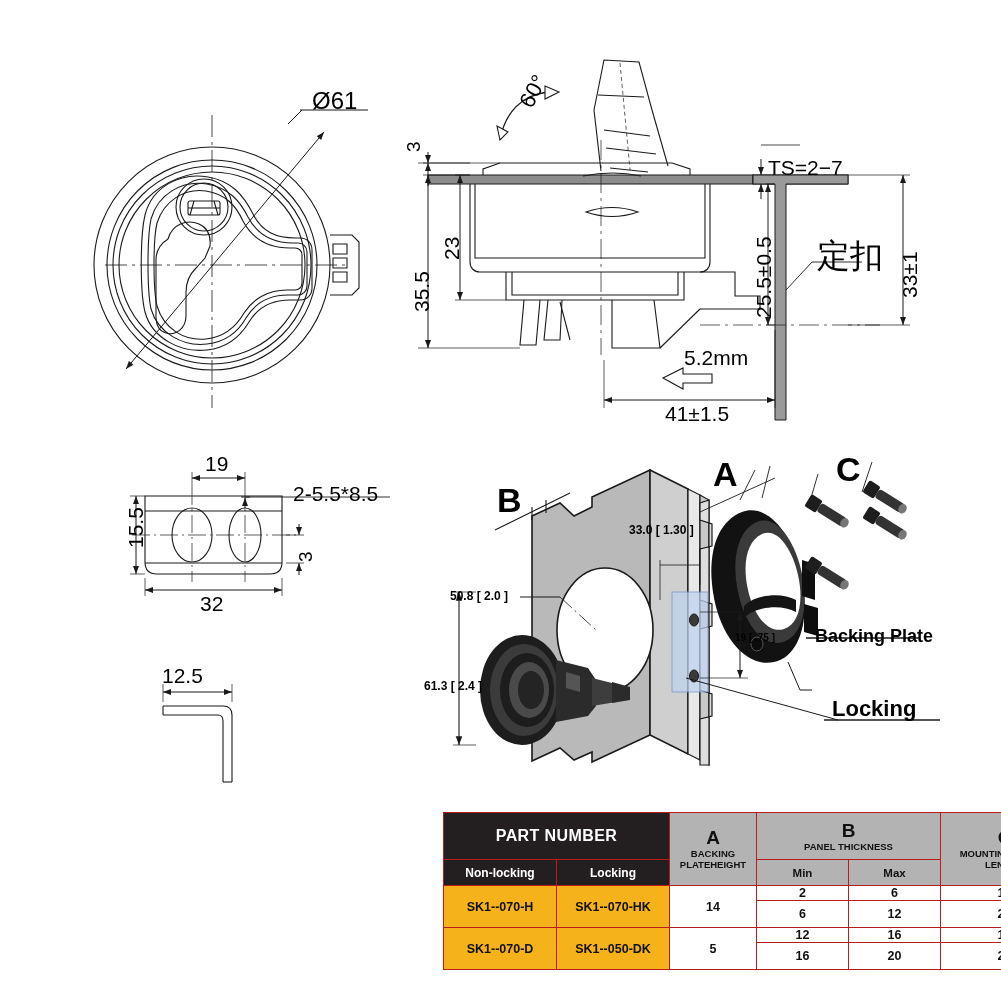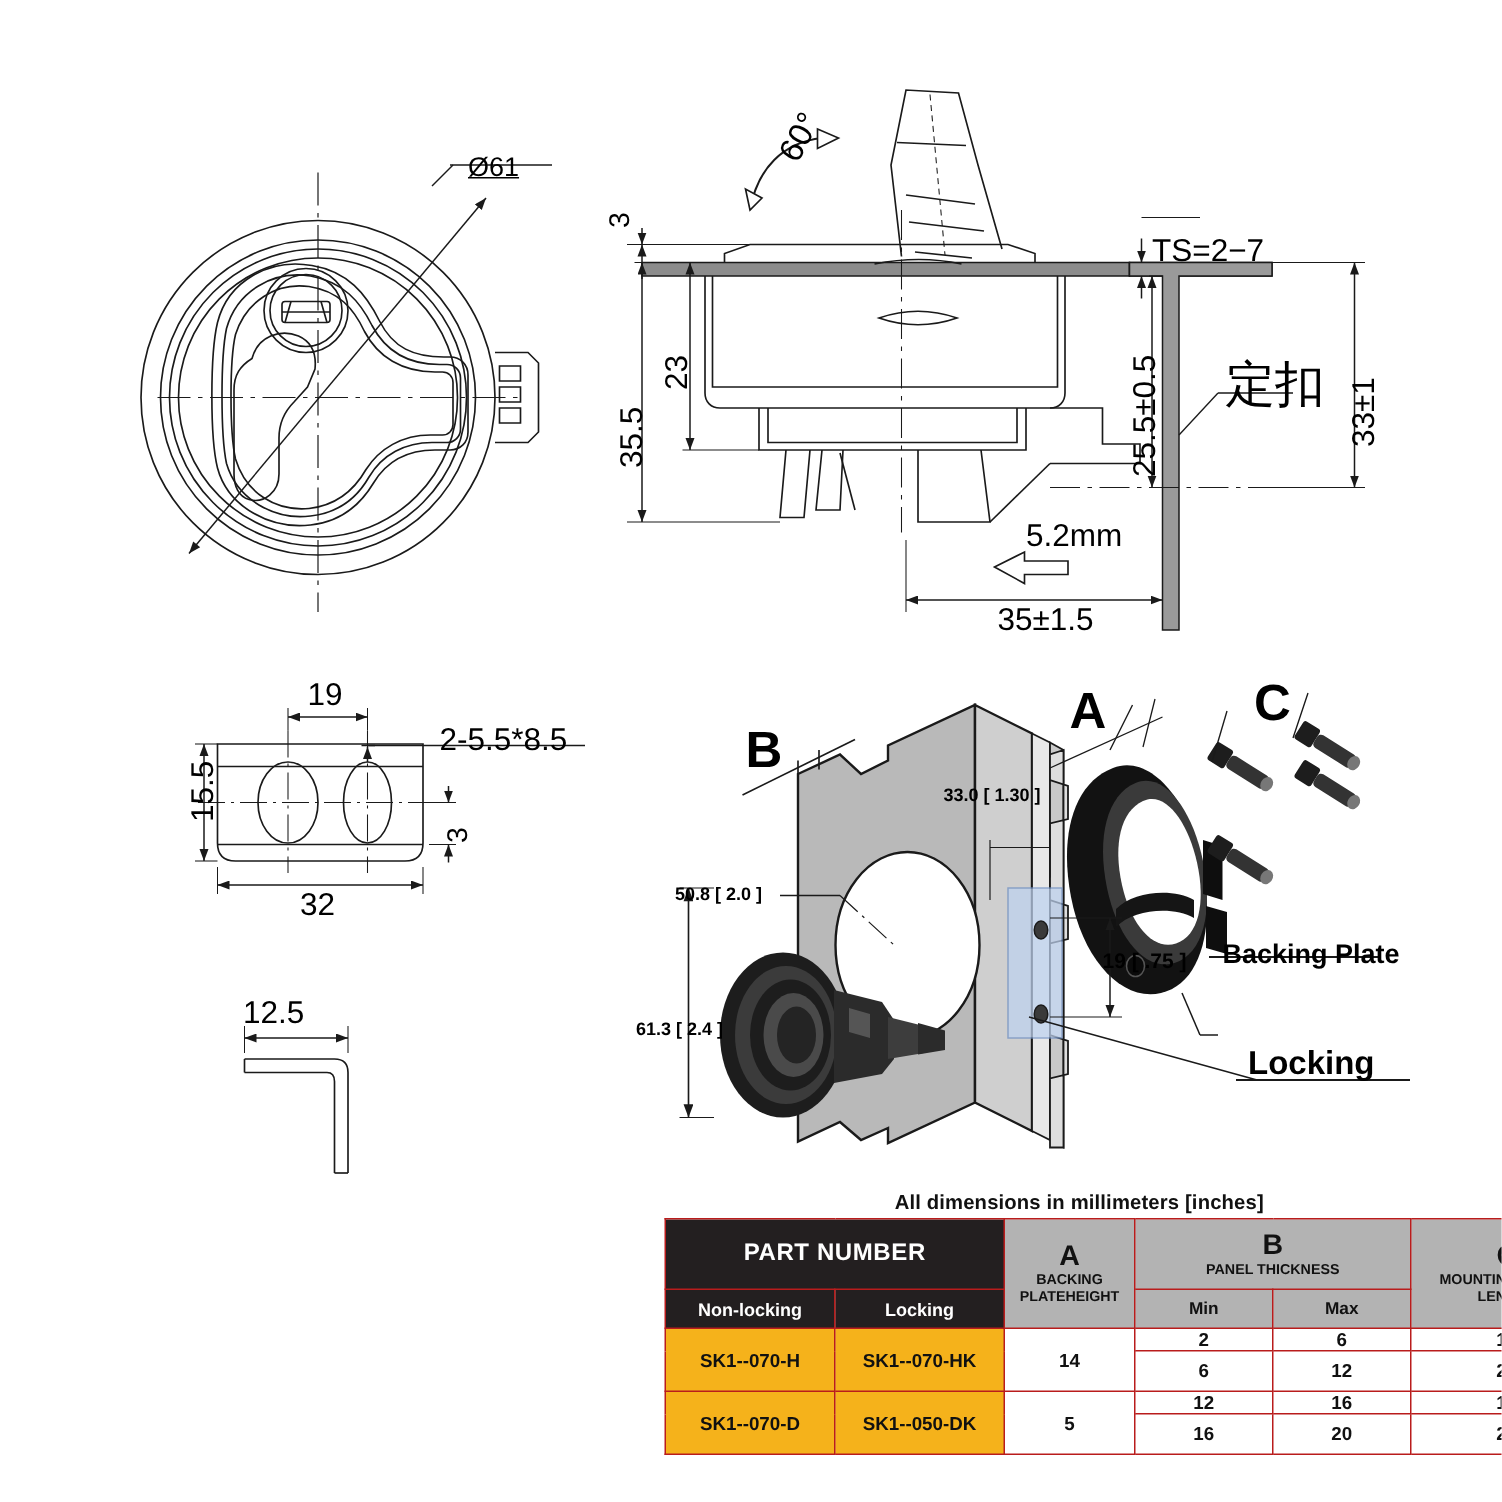--- a/index.html
+++ b/index.html
@@ -7,21 +7,21 @@
        font-family:"Liberation Sans",sans-serif;color:#1a1a1a;}
   .stage{position:absolute;left:0;top:0;width:1001px;height:1001px;}
   svg{display:block;}
 
   
   .lbl{position:absolute;font-family:"Liberation Sans",sans-serif;
        color:#000;white-space:nowrap;}
   .lbl-big{font-size:34px;font-weight:bold;}
   .lbl-mid{font-size:18px;font-weight:bold;}
   .lbl-dim{font-size:12px;font-weight:bold;}
-  .lbl-dim-sm{font-size:14px;font-weight:bold;}
+  .lbl-dim-sm{font-size:10px;font-weight:bold;}
 
   
   .tbl-wrap{position:absolute;left:443px;top:812px;width:553px;}
   .allDim{position:absolute;left:0;top:-18px;width:553px;text-align:center;
           font-size:13.5px;font-weight:bold;color:#111;letter-spacing:.1px;}
   table.spec{border-collapse:collapse;width:553px;table-layout:fixed;
              font-family:"Liberation Sans",sans-serif;}
   table.spec td,table.spec th{border:1px solid #b91c1c;text-align:center;
              vertical-align:middle;padding:0;}
   .hdr-black{background:#231f20;color:#ffffff;font-weight:bold;}
@@ -327,21 +327,21 @@
       <line x1="788" y1="662" x2="800" y2="690" stroke-width="1"></line>
       <line x1="800" y1="690" x2="812" y2="690" stroke-width="1"></line>
 
       <line x1="686" y1="678" x2="838" y2="720" stroke-width="1"></line>
       <line x1="824" y1="720" x2="940" y2="720" stroke-width="1.4"></line>
       <line x1="806" y1="638" x2="920" y2="638" stroke-width="1.4"></line>
     </g>
   </g>
 </svg>
 
-<div class="lbl" style="left:312px;top:101px;font-size:18px;text-decoration:underline;">Ø61</div>
+<div class="lbl" style="left:312px;top:87px;font-size:24px;">Ø61</div>
 
 <div class="lbl" style="left:514px;top:100px;font-size:22px;transform:rotate(-62deg);
             transform-origin:left top;">60°</div>
 
 <div class="lbl" style="left:403px;top:152px;font-size:19px;transform:rotate(-90deg);
             transform-origin:left top;">3</div>
 
 <div class="lbl" style="left:440px;top:260px;font-size:21px;transform:rotate(-90deg);
             transform-origin:left top;">23</div>
 
@@ -353,21 +353,21 @@
 <div class="lbl" style="left:752px;top:318px;font-size:21px;transform:rotate(-90deg);
             transform-origin:left top;">25.5±0.5</div>
 
 <div class="lbl" style="left:898px;top:298px;font-size:21px;transform:rotate(-90deg);
             transform-origin:left top;">33±1</div>
 
 <div class="lbl" style="left:817px;top:234px;font-size:33px;font-family:'DejaVu Sans',sans-serif;">定扣</div>
 
 <div class="lbl" style="left:684px;top:346px;font-size:21px;">5.2mm</div>
 
-<div class="lbl" style="left:665px;top:402px;font-size:21px;">35±1.5</div>
+<div class="lbl" style="left:665px;top:402px;font-size:21px;">41±1.5</div>
 
 <div class="lbl" style="left:205px;top:452px;font-size:21px;">19</div>
 
 <div class="lbl" style="left:124px;top:548px;font-size:21px;transform:rotate(-90deg);
             transform-origin:left top;">15.5</div>
 
 <div class="lbl" style="left:200px;top:592px;font-size:21px;">32</div>
 
 <div class="lbl" style="left:295px;top:562px;font-size:19px;transform:rotate(-90deg);
             transform-origin:left top;">3</div>
@@ -382,21 +382,20 @@
 
 <div class="lbl lbl-dim" style="left:450px;top:589px;">50.8 [ 2.0 ]</div>
 <div class="lbl lbl-dim" style="left:424px;top:679px;">61.3 [ 2.4 ]</div>
 <div class="lbl lbl-dim" style="left:629px;top:523px;">33.0 [ 1.30 ]</div>
 <div class="lbl lbl-dim-sm" style="left:735px;top:632px;">19 [ .75 ]</div>
 
 <div class="lbl lbl-mid" style="left:815px;top:626px;">Backing Plate</div>
 <div class="lbl lbl-mid" style="left:832px;top:696px;font-size:22px;">Locking</div>
 
 <div class="tbl-wrap">
-  <div class="allDim">All dimensions in millimeters [inches]</div>
 
   <table class="spec">
     <colgroup>
       <col style="width:113px">
           <col style="width:113px">
           <col style="width:87px">
       <col style="width:92px">
           <col style="width:92px">
           <col style="width:128px">
     </colgroup>

